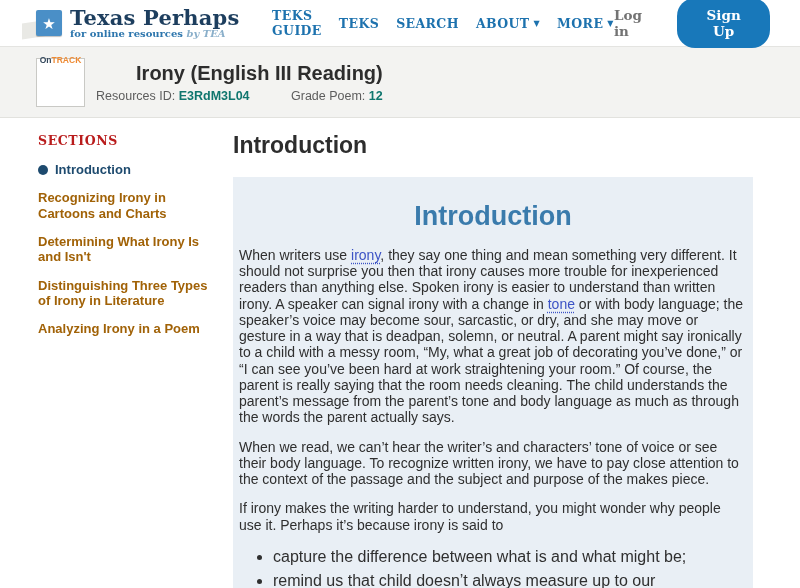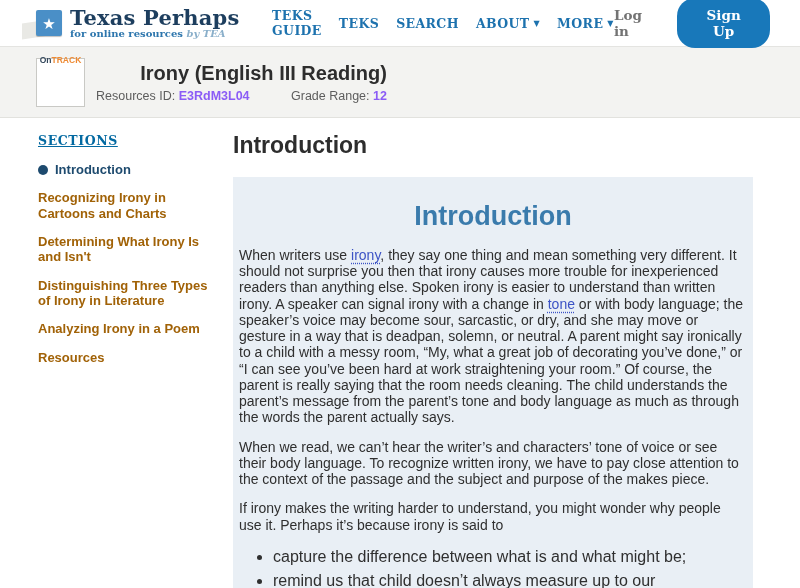--- a/index.html
+++ b/index.html
@@ -34,28 +34,28 @@
   .res-bar { background:#f3f3f1; border-bottom:1px solid #e2e2de; height:71px;
              display:flex; align-items:center; padding:0 36px; }
   .ontrack { width:49px; height:49px; background:#fff; border:1px solid #c9c9c5;
              display:flex; flex-direction:column; align-items:center; justify-content:center;gap:42px; }
   .ontrack .wordmark { font-size:8.5px; font-weight:bold; line-height:1; }
   .ontrack .on { color:#33475b; } .ontrack .track { color:#ee8a33; }
   .ontrack .tagline-bar { margin-top:2px; width:22px; height:2px; background:#f0b07a; }
   .res-info { margin-left:11px; }
   .res-title { font-size:20px; font-weight:bold; color:#2d2d2d; line-height:1.1;text-align:right; }
   .res-meta { margin-top:5px; font-size:12.5px; color:#5d5d5d; display:flex; }
-  .res-meta b { color:#8b5cf6; }
+  .res-meta b { color:#0f766e; }
   .meta-id { min-width:195px; }
 
   
   .content { display:flex; padding:12px 47px 0 38px; }
   .sidebar { width:195px; flex-shrink:0; padding-right:10px; }
   .side-heading { font-family:"DejaVu Serif", serif; font-weight:bold; font-size:12.5px;
-                  color:#0369a1; letter-spacing:.6px; margin:3px 0 14px;text-decoration:underline; }
+                  color:#b91c1c; letter-spacing:.6px; margin:3px 0 14px; }
   .side-list { list-style:none; }
   .side-item { color:#a16207; font-weight:bold; font-size:13px; line-height:1.18;
                margin-bottom:13px; cursor:pointer; }
   .side-item.active { color:#1d4a6e; display:flex; align-items:center; }
   .bullet { width:10px; height:10px; border-radius:50%; background:#1d4a6e;
             margin-right:7px; flex-shrink:0; }
 
   .main-col { flex:1; }
   .page-title { font-size:23px; font-weight:bold; color:#2d2d2d; margin:2px 0 18px; }
   .lesson-box { background:#e9eff5; padding:1px 6px 26px; }
@@ -95,38 +95,37 @@
 
 <section class="res-bar">
   <div class="ontrack">
     <div class="wordmark"><span class="on">On</span><span class="track">TRACK</span></div>
     <div class="tagline-bar"></div>
   </div>
   <div class="res-info">
     <div class="res-title">Irony (English III Reading)</div>
     <div class="res-meta">
       <span class="meta-id"><span>Resources ID:</span> <b>E3RdM3L04</b></span>
-      <span><span>Grade Range:</span> <b>12</b></span>
+      <span><span>Grade Poem:</span> <b>12</b></span>
     </div>
   </div>
 </section>
 
 <div class="content">
   <aside class="sidebar">
     <div class="side-heading">SECTIONS</div>
     <ul class="side-list">
         <li class="side-item active">
           <span class="bullet"></span>
           <span>Introduction</span>
         </li>
         <li class="side-item"><span>Recognizing Irony in Cartoons and Charts</span></li>
         <li class="side-item"><span>Determining What Irony Is and Isn't</span></li>
         <li class="side-item"><span>Distinguishing Three Types of Irony in Literature</span></li>
         <li class="side-item"><span>Analyzing Irony in a Poem</span></li>
-        <li class="side-item"><span>Resources</span></li>
       </ul>
   </aside>
   <main class="main-col">
     <h1 class="page-title">Introduction</h1>
     <div class="lesson-box">
       <h2 class="box-title">Introduction</h2>
       <div>
           <p>When writers use <a class="term">irony</a>, they say one thing and mean something very different. It should not surprise you then that irony causes more trouble for inexperienced readers than anything else. Spoken irony is easier to understand than written irony. A speaker can signal irony with a change in <a class="term">tone</a> or with body language; the speaker’s voice may become sour, sarcastic, or dry, and she may move or gesture in a way that is deadpan, solemn, or neutral. A parent might say ironically to a child with a messy room, “My, what a great job of decorating you’ve done,” or “I can see you’ve been hard at work straightening your room.” Of course, the parent is really saying that the room needs cleaning. The child understands the parent’s message from the parent’s tone and body language as much as through the words the parent actually says.</p>
           <p>When we read, we can’t hear the writer’s and characters’ tone of voice or see their body language. To recognize written irony, we have to pay close attention to the context of the passage and the subject and purpose of the makes piece.</p>
           <p>If irony makes the writing harder to understand, you might wonder why people use it. Perhaps it’s because irony is said to</p>

